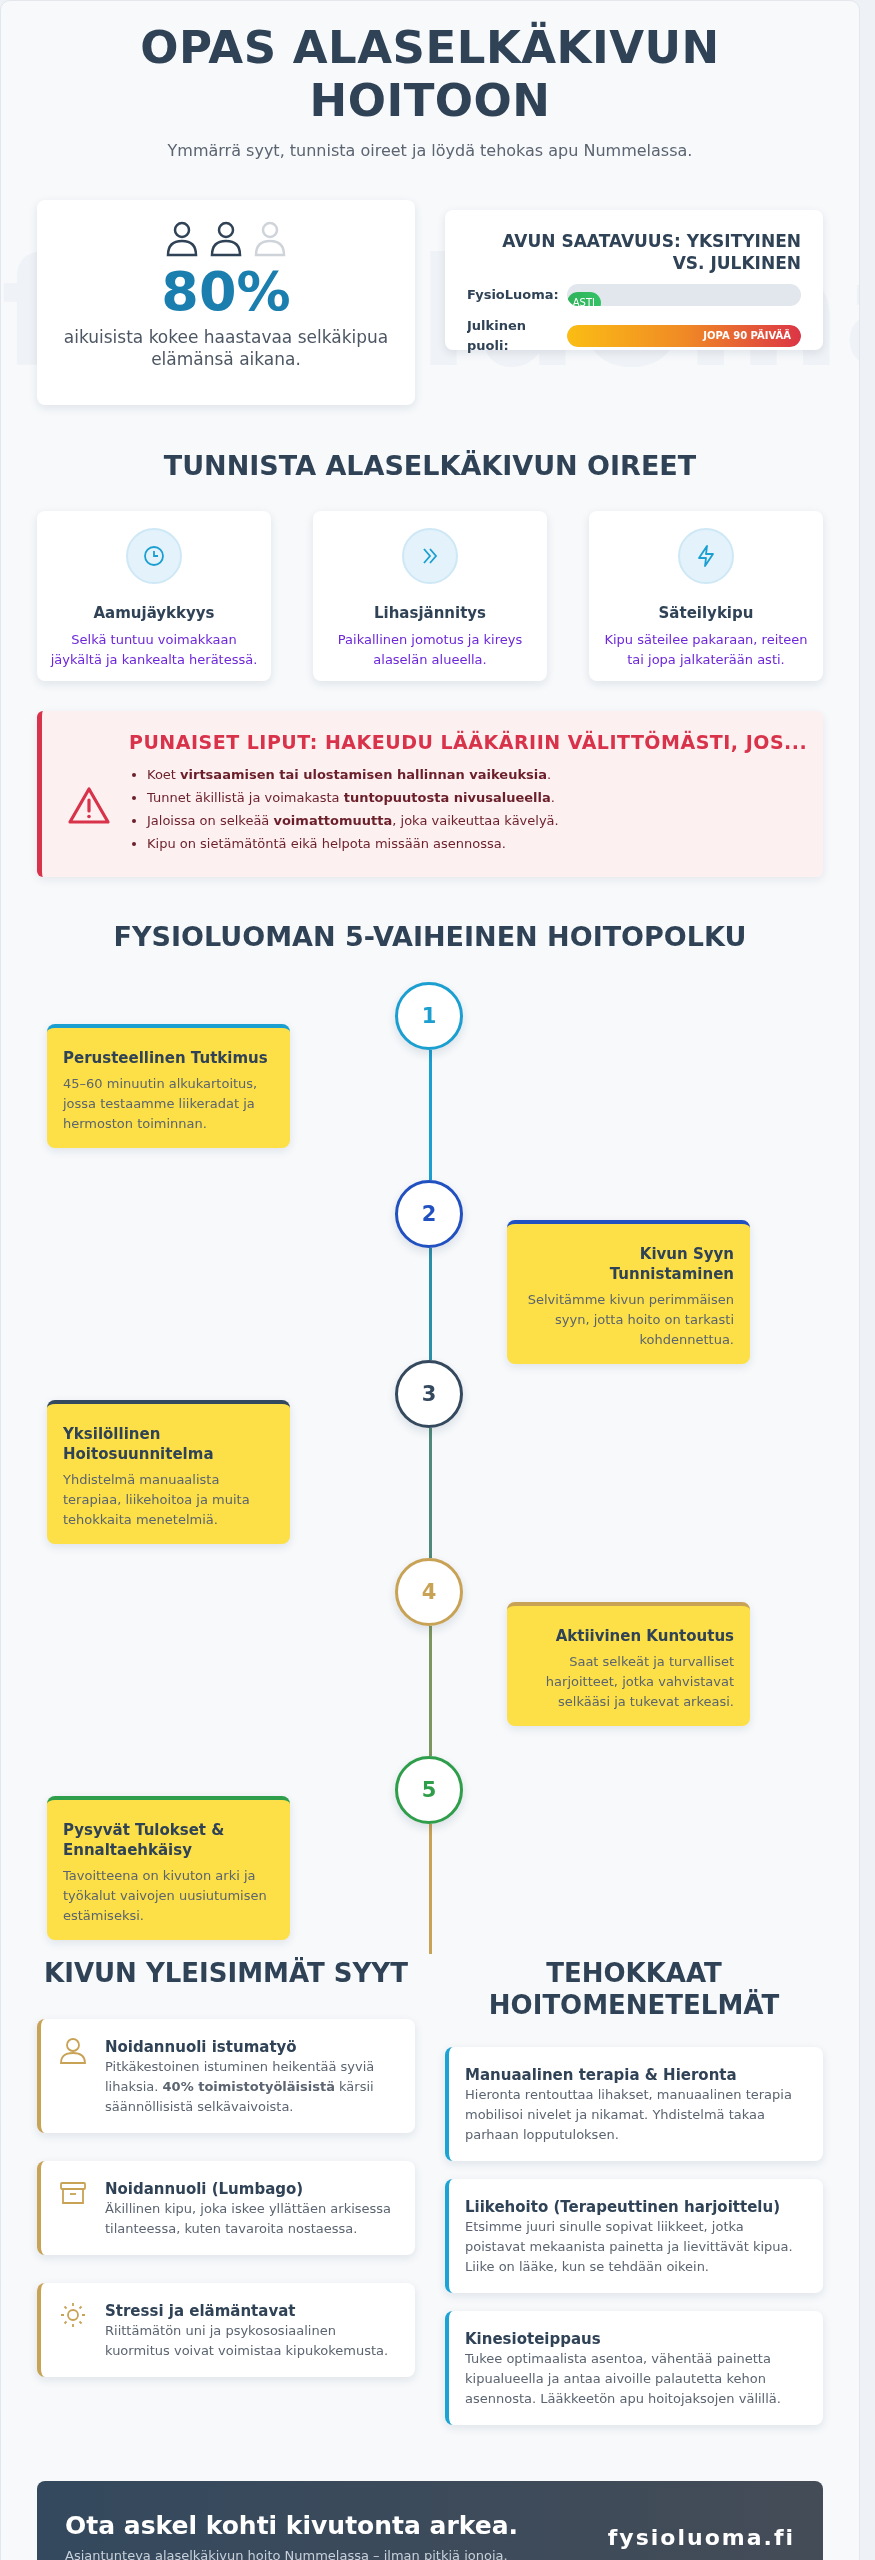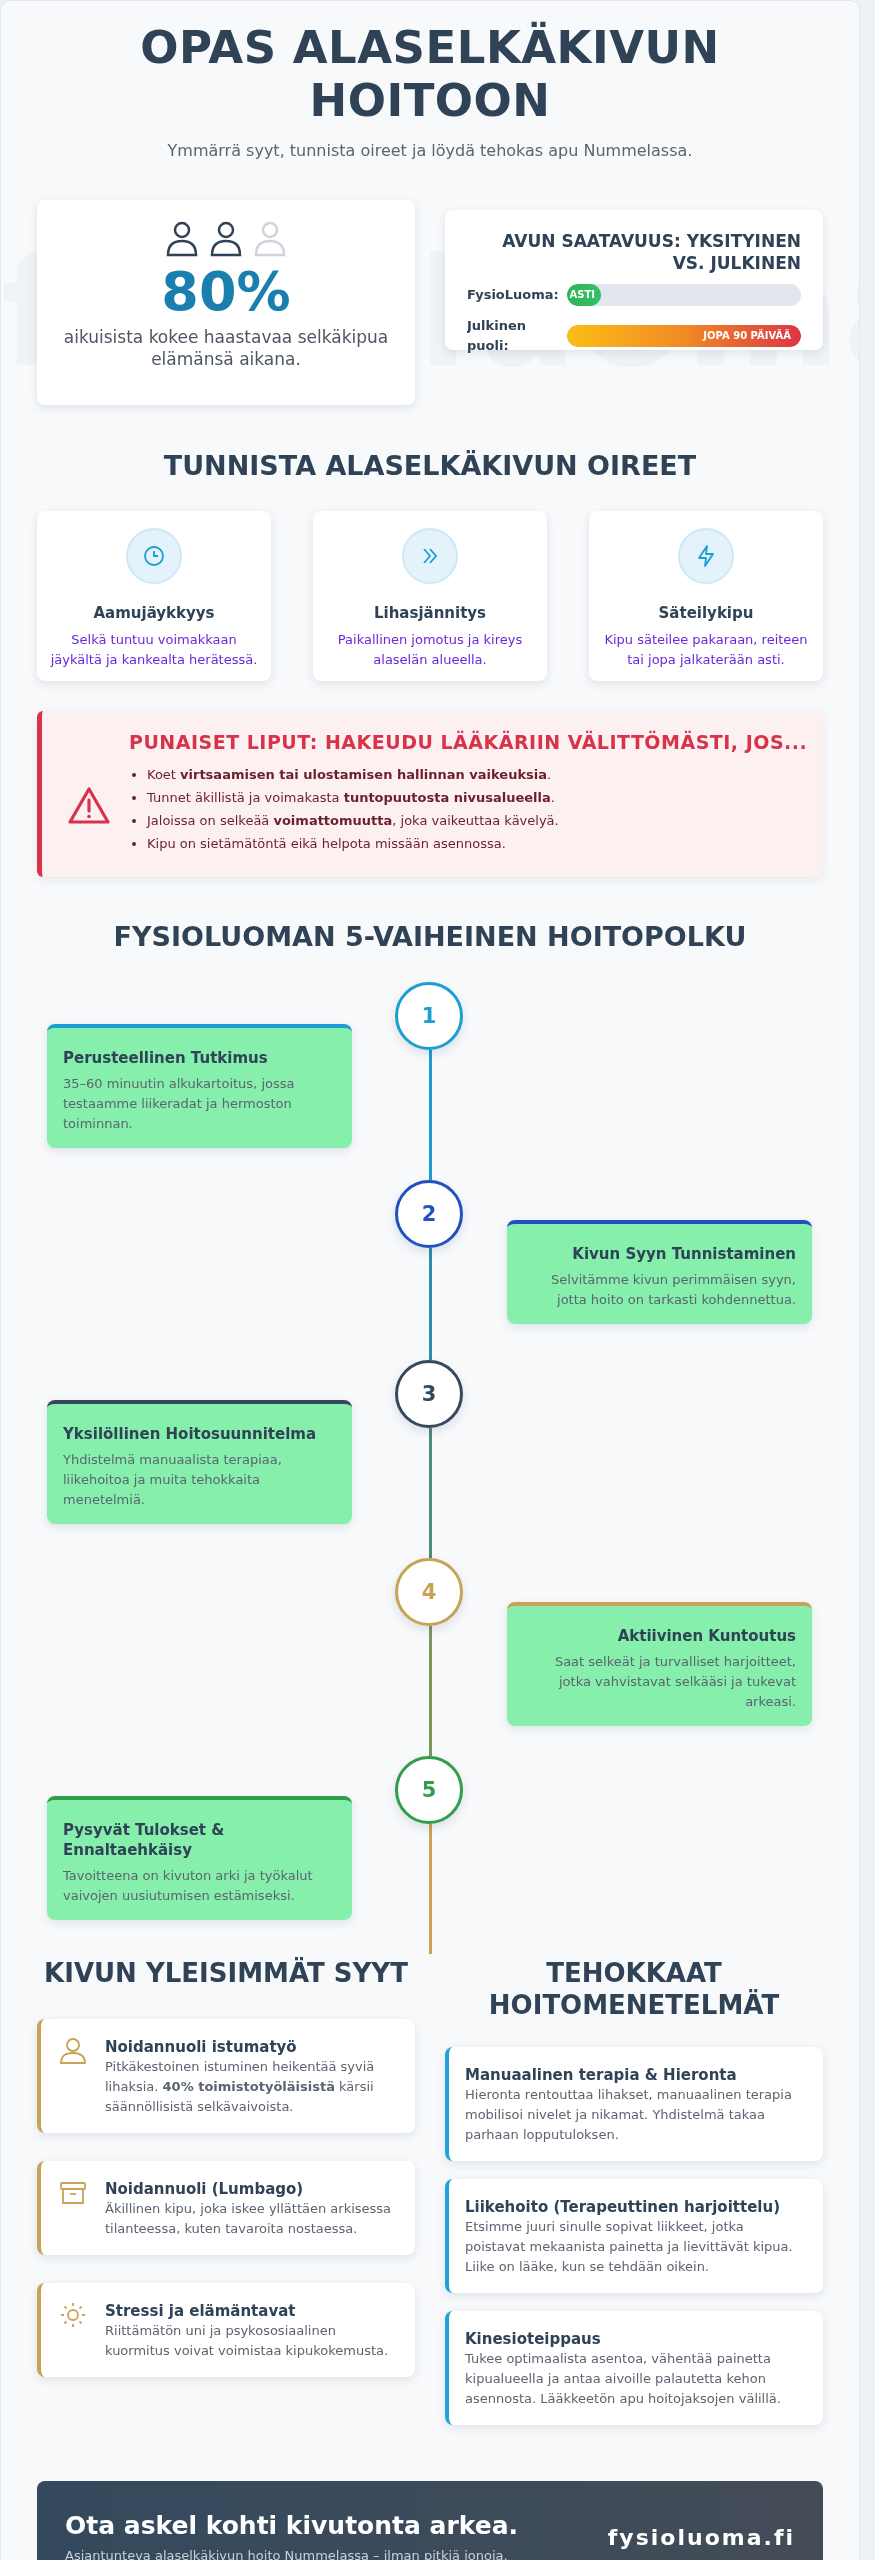--- a/index.html
+++ b/index.html
@@ -26,21 +26,21 @@
   .people svg { width: 34px; height: 38px; }
   .big { font-size: 54px; font-weight: bold; color: #1a7fae; line-height: 60px; margin-top: 4px; }
   .stat-desc { font-size: 17px; color: #4d5763; line-height: 22px; margin-top: 4px; }
 
   .avail-card { width: 378px; height: 140px; margin-top: 10px; padding: 20px 22px 10px 22px; }
   .avail-card h3 { font-size: 17px; font-weight: bold; text-align: right; line-height: 22px; color: #2f4256; }
   .bar-row { display: flex; align-items: center; margin-top: 10px; }
   .bar-label { width: 100px; font-size: 13px; font-weight: bold; color: #2f4256; line-height: 20px; overflow: hidden; white-space: nowrap; }
   .bar-label.wrap { white-space: normal; }
   .track { flex: 1; height: 22px; border-radius: 11px; background: #e2e7ee; position: relative; overflow: hidden; }
-  .fill-green { position: absolute; left: 0; top: 0; height: 22px; width: 34px; border-radius: 11px; background: linear-gradient(90deg,#2fb25a,#35c266); color: #fff; font-size: 10px; font-weight: bold; line-height: 22px; text-align: right; padding-right: 6px; overflow: hidden; }
+  .fill-green { position: absolute; left: 0; top: 8px; height: 22px; width: 34px; border-radius: 11px; background: linear-gradient(90deg,#2fb25a,#35c266); color: #fff; font-size: 10px; font-weight: normal; line-height: 22px; text-align: right; padding-right: 6px; overflow: hidden; }
   .fill-red { position: absolute; left: 0; top: 0; height: 22px; width: 100%; border-radius: 11px; background: linear-gradient(90deg,#fbbd14,#f08a25 50%,#dc3545); color: #fff; font-size: 10px; font-weight: bold; line-height: 22px; text-align: right; padding-right: 10px; }
 
   .section-title { text-align: center; font-size: 27px; font-weight: bold; color: #2f4256; }
   .symptoms-title { margin-top: 45px; position: relative; z-index: 1; }
   .symptoms { display: flex; justify-content: space-between; margin-top: 30px; }
   .sym-card { width: 234px; height: 170px; text-align: center; padding-top: 17px; }
   .sym-icon { width: 56px; height: 56px; border-radius: 50%; background: #e3f2fb; border: 2px solid #cfe8f6; margin: 0 auto; display: flex; align-items: center; justify-content: center; }
   .sym-icon svg { width: 24px; height: 24px; }
   .sym-card h4 { font-size: 15px; font-weight: bold; margin-top: 20px; color: #2f4256; }
   .sym-card p { font-size: 13px; color: #6d28d9; line-height: 20px; margin-top: 8px; padding: 0 12px; }
@@ -50,21 +50,21 @@
   .alert-icon svg { width: 44px; height: 40px; }
   .alert-body { margin-left: 18px; }
   .alert-body h3 { font-size: 19px; font-weight: bold; color: #d8334a; letter-spacing: 0.5px; }
   .alert-body ul { margin-top: 10px; padding-left: 18px; color: #6b1f2a; font-size: 13px; line-height: 23px; }
   .alert-body li b { color: #6b1f2a; }
 
   .path-title { margin-top: 44px; }
   .timeline { position: relative; height: 940px; margin-top: 30px; }
   .t-line { position: absolute; left: 392px; width: 3px; }
   .t-node { position: absolute; left: 358px; width: 68px; height: 68px; border-radius: 50%; background: #fff; border-width: 3px; border-style: solid; display: flex; align-items: center; justify-content: center; font-size: 21px; font-weight: bold; box-shadow: 0 4px 10px rgba(20,40,70,0.12); }
-  .t-card { position: absolute; width: 305px; background: #86efac; border-radius: 8px; box-shadow: 0 3px 10px rgba(20,40,70,0.10); padding: 20px 16px 14px 16px; border-top: 4px solid; }
+  .t-card { position: absolute; width: 243px; background: #fde047; border-radius: 8px; box-shadow: 0 3px 10px rgba(20,40,70,0.10); padding: 20px 16px 14px 16px; border-top: 4px solid; }
   .t-card.left { left: 10px; }
   .t-card.right { left: 470px; text-align: right; }
   .t-card h4 { font-size: 15px; font-weight: bold; color: #2f4256; line-height: 20px; }
   .t-card p { font-size: 13px; color: #5b6470; line-height: 20px; margin-top: 6px; }
 
   .two-col { display: flex; justify-content: space-between; margin-top: 35px; }
   .col { width: 378px; }
   .col .section-title { font-size: 26px; line-height: 32px; }
   .cause-card { margin-top: 28px; border-left: 4px solid #c8a255; padding: 18px 16px 16px 18px; display: flex; }
   .cause-card:first-of-type { margin-top: 30px; }
@@ -183,21 +183,21 @@
   <section class="timeline">
     <div class="t-line" style="top:68px;height:130px;background:#1a9fd0;"></div>
     <div class="t-line" style="top:266px;height:112px;background:#2c8fa8;"></div>
     <div class="t-line" style="top:446px;height:130px;background:#4f8a7a;"></div>
     <div class="t-line" style="top:644px;height:130px;background:#7d9660;"></div>
     <div class="t-line" style="top:842px;height:130px;background:#c8a255;"></div>
 
     <div class="t-node" style="top:0;border-color:#1a9fd0;color:#1a9fd0;">1</div>
     <div class="t-card left" style="top:42px;border-top-color:#1a9fd0;">
       <h4>Perusteellinen Tutkimus</h4>
-      <p>35–60 minuutin alkukartoitus, jossa testaamme liikeradat ja hermoston toiminnan.</p>
+      <p>45–60 minuutin alkukartoitus, jossa testaamme liikeradat ja hermoston toiminnan.</p>
     </div>
 
     <div class="t-node" style="top:198px;border-color:#2150c0;color:#2150c0;">2</div>
     <div class="t-card right" style="top:238px;border-top-color:#2150c0;">
       <h4>Kivun Syyn Tunnistaminen</h4>
       <p>Selvitämme kivun perimmäisen syyn, jotta hoito on tarkasti kohdennettua.</p>
     </div>
 
     <div class="t-node" style="top:378px;border-color:#34495e;color:#34495e;">3</div>
     <div class="t-card left" style="top:418px;border-top-color:#34495e;">

